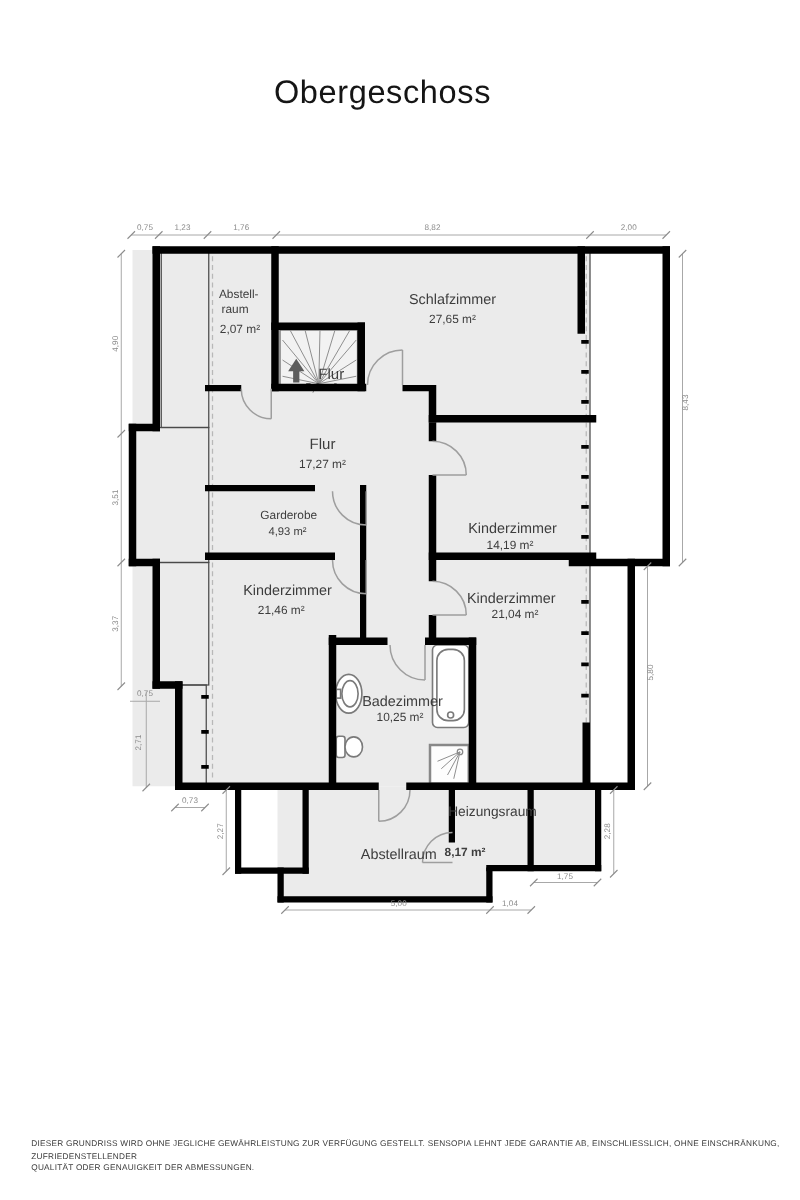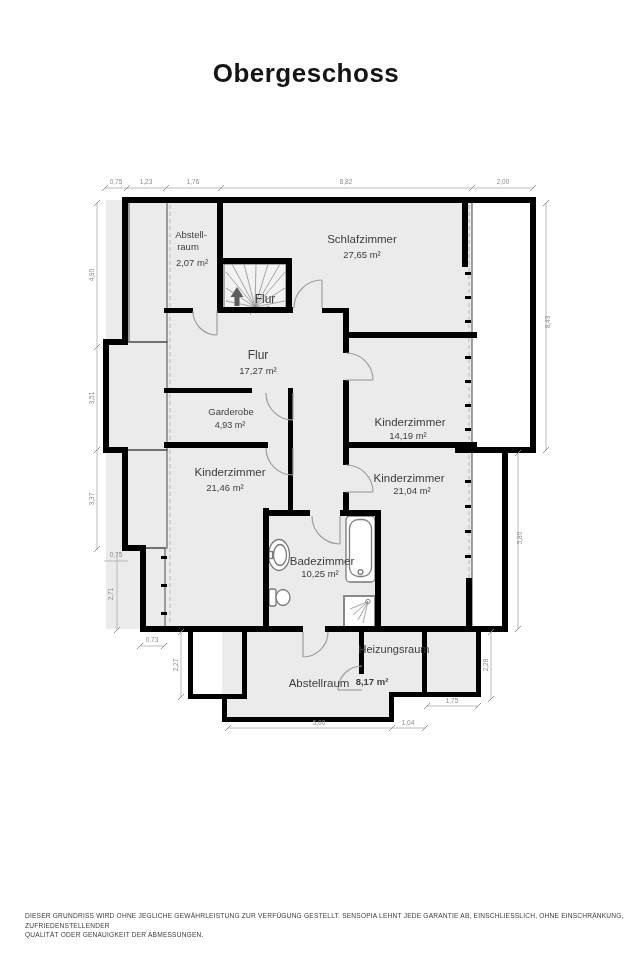--- a/index.html
+++ b/index.html
@@ -1,19 +1,19 @@
 <!DOCTYPE html>
 <html><head>
 <meta charset="utf-8">
 <style>
   html,body{margin:0;padding:0;background:#fff;}
   .page{position:relative;width:640px;height:960px;background:#ffffff;overflow:hidden;
         font-family:"Liberation Sans", sans-serif;}
   .title{position:absolute;left:0;top:58px;width:612px;text-align:center;
-         font-size:26px;color:#151515;letter-spacing:.5px;font-weight:bold;}
+         font-size:26px;color:#151515;letter-spacing:.5px;}
   .footer{position:absolute;left:25px;top:911px;width:600px;font-size:6.6px;
           line-height:9.5px;color:#3b3b3b;letter-spacing:.2px;}
   svg text{font-family:"Liberation Sans", sans-serif;}
   .room-name{fill:#3d3d3d;}
   .room-area{fill:#3d3d3d;}
   .dim{fill:#8c8c8c;font-size:6.5px;}
   .wall{fill:#000;}
   .thin{stroke:#4a4a4a;stroke-width:1;fill:none;}
   .dashed{stroke:#b8b8b8;stroke-width:1;stroke-dasharray:4 3;fill:none;}
   .door{stroke:#9e9e9e;stroke-width:1.2;fill:none;}

